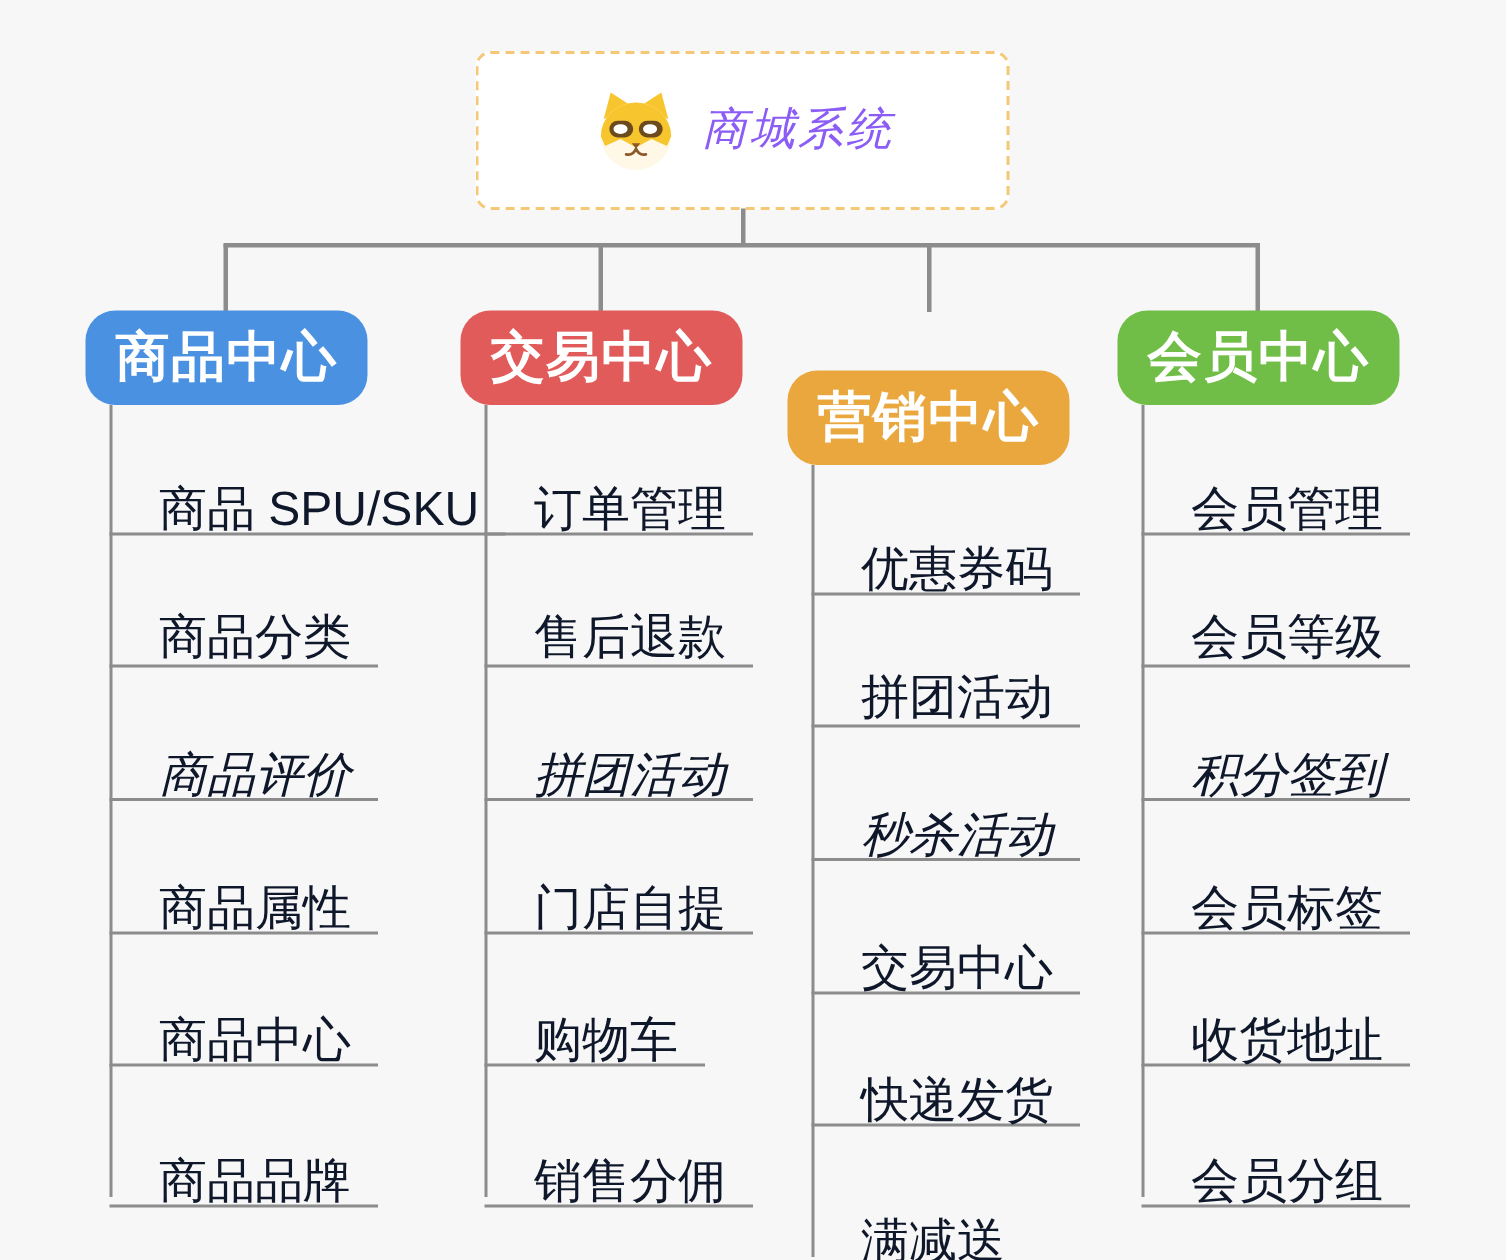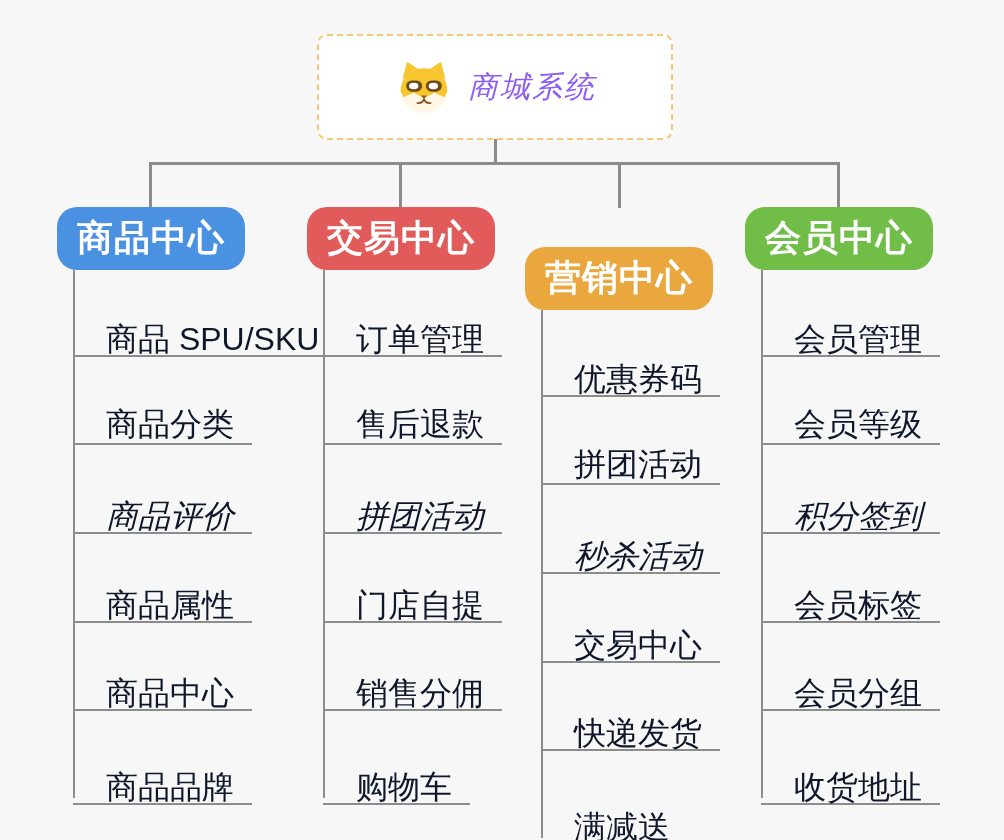--- a/index.html
+++ b/index.html
@@ -114,22 +114,22 @@
   </div>
 
   <div class="branch b2" style="--accent: #E25B5B;">
     <div class="branch-box">交易中心</div>
     <div class="branch-vline"></div>
     <div class="leaves">
         <div class="leaf">订单管理</div>
         <div class="leaf">售后退款</div>
         <div class="leaf">拼团活动</div>
         <div class="leaf">门店自提</div>
+        <div class="leaf">购物车</div>
         <div class="leaf">销售分佣</div>
-        <div class="leaf">购物车</div>
       </div>
   </div>
 
   <div class="branch b3" style="--accent: #E9A73E;">
     <div class="branch-box">营销中心</div>
     <div class="branch-vline"></div>
     <div class="leaves">
         <div class="leaf">优惠券码</div>
         <div class="leaf">拼团活动</div>
         <div class="leaf">秒杀活动</div>
@@ -140,18 +140,18 @@
   </div>
 
   <div class="branch b4" style="--accent: #70BE47;">
     <div class="branch-box">会员中心</div>
     <div class="branch-vline"></div>
     <div class="leaves">
         <div class="leaf">会员管理</div>
         <div class="leaf">会员等级</div>
         <div class="leaf">积分签到</div>
         <div class="leaf">会员标签</div>
+        <div class="leaf">收货地址</div>
         <div class="leaf">会员分组</div>
-        <div class="leaf">收货地址</div>
       </div>
   </div>
 
 </div>
 
 </body></html>

